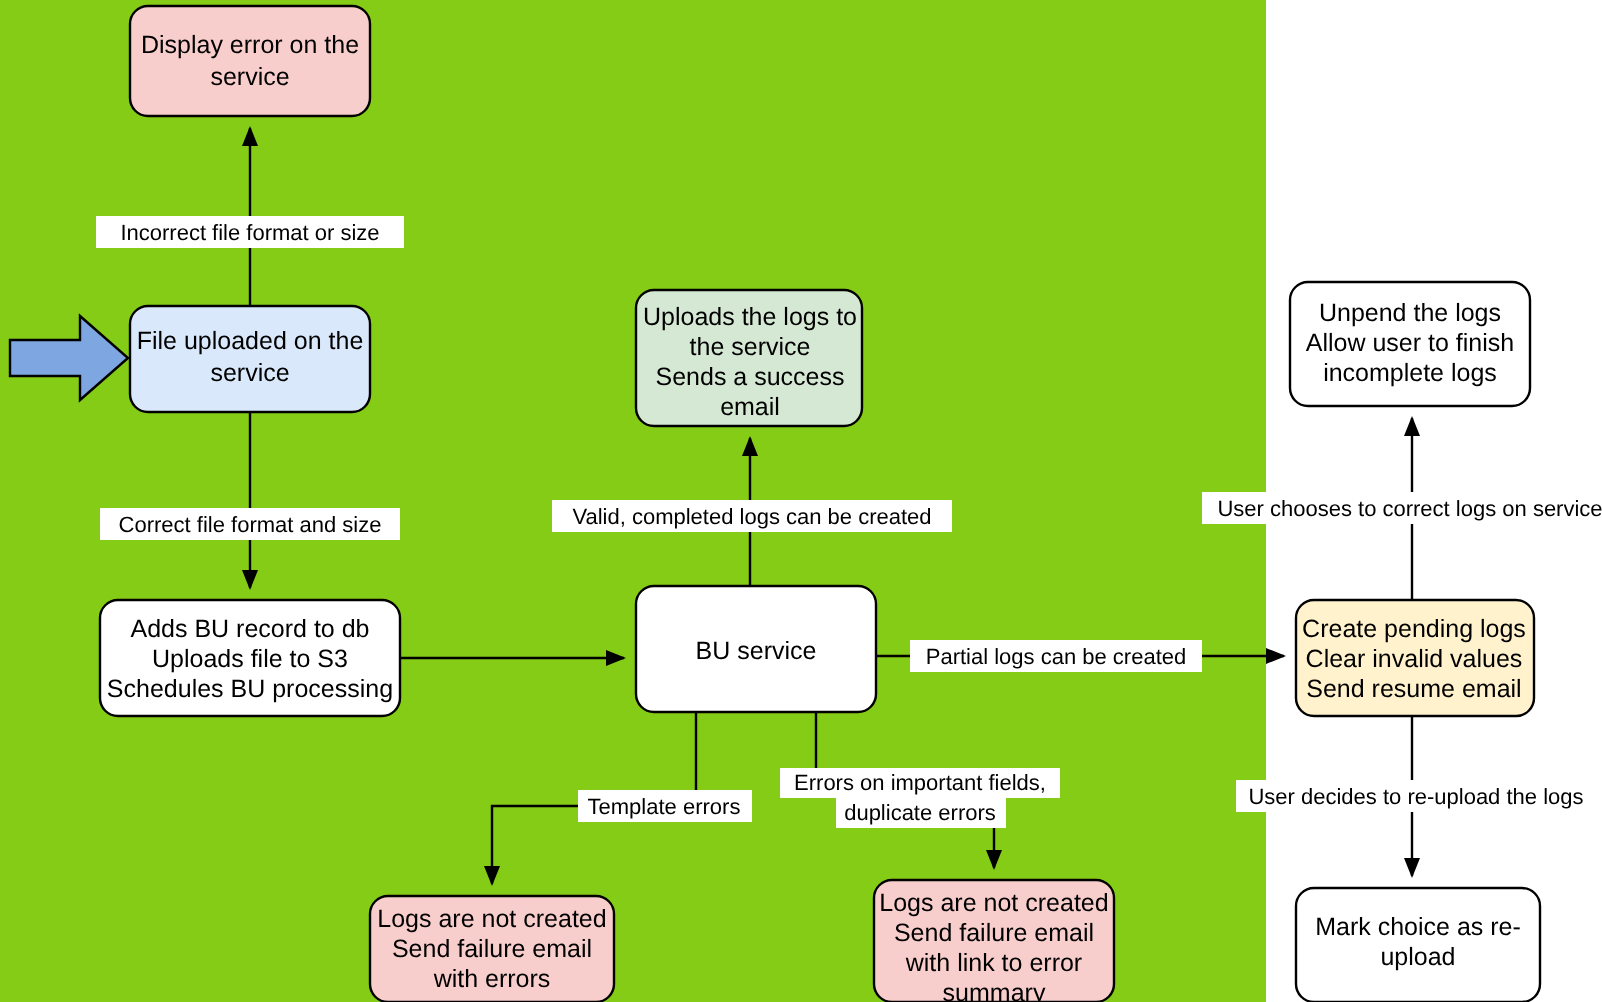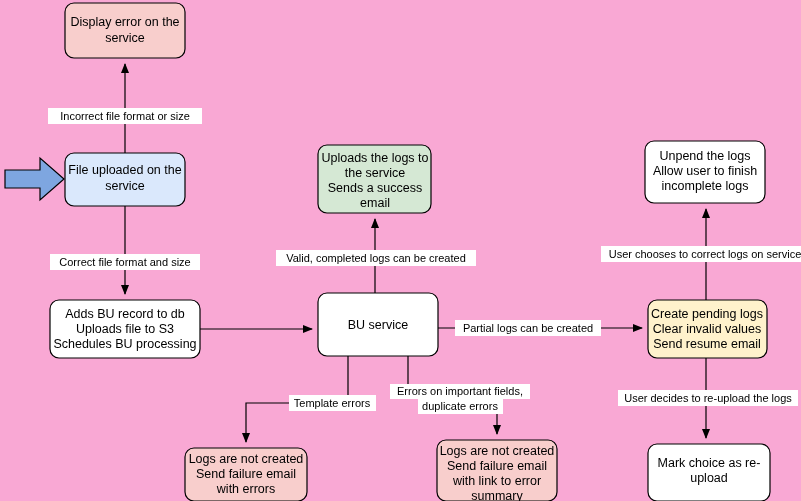--- a/index.html
+++ b/index.html
@@ -8,23 +8,23 @@
     background: #ffffff;
   }
   body {
     width: 801px;
     height: 501px;
     font-family: "Liberation Sans", sans-serif;
     overflow: hidden;
   }
   #diagram-root {
     position: relative;
-    width: 801px;
+    width: 633px;
     height: 501px;
-    background: #f9a8d4;
+    background: #84cc16;
   }
   svg#flow {
     position: absolute;
     top: 0;
     left: 0;
     width: 801px;
     height: 501px;
     display: block;
   }
   .node-rect {

